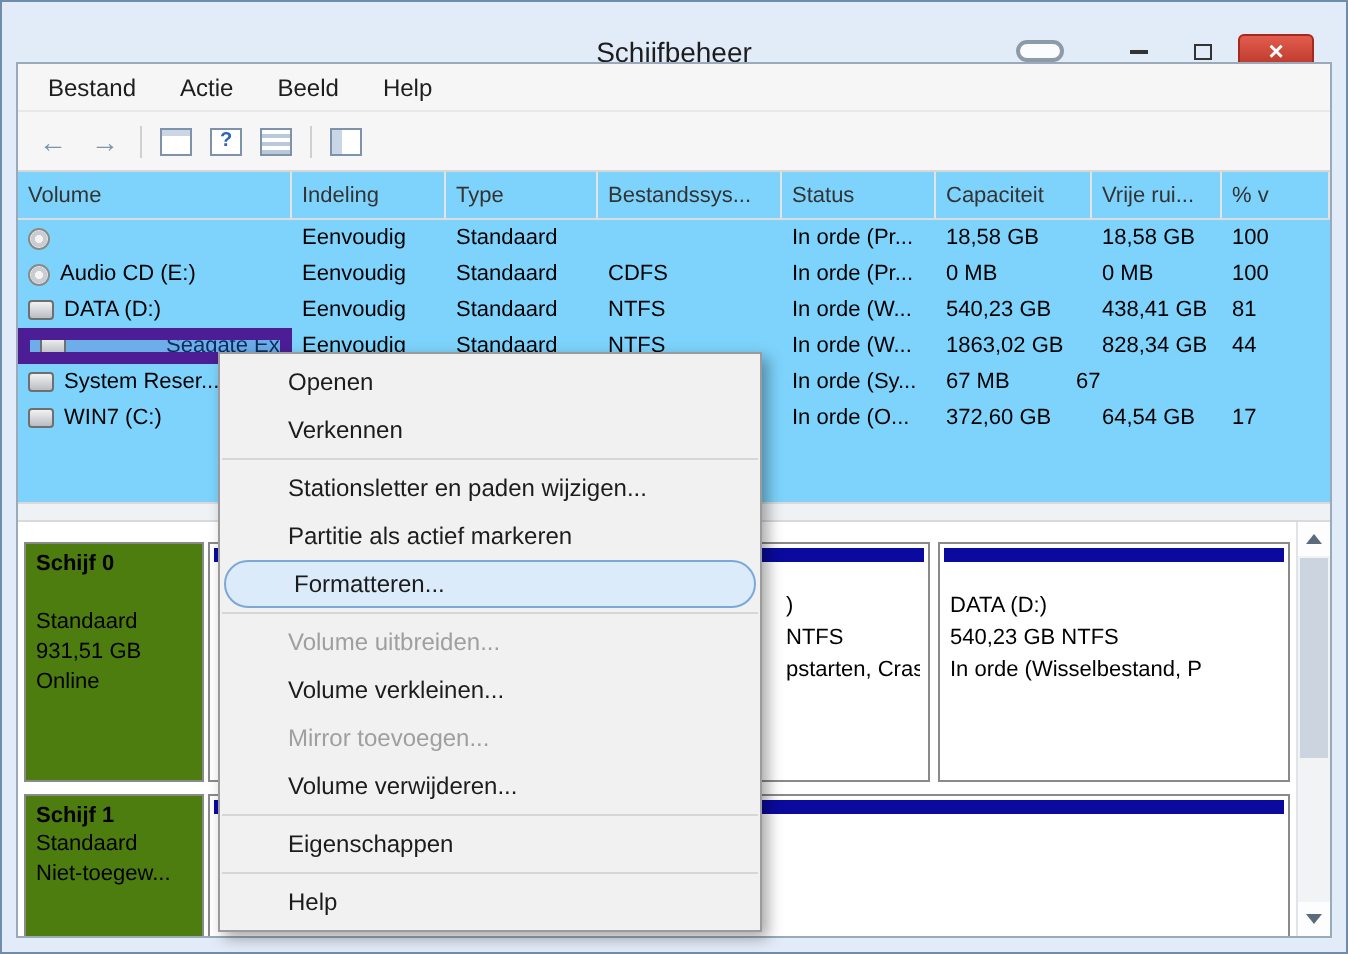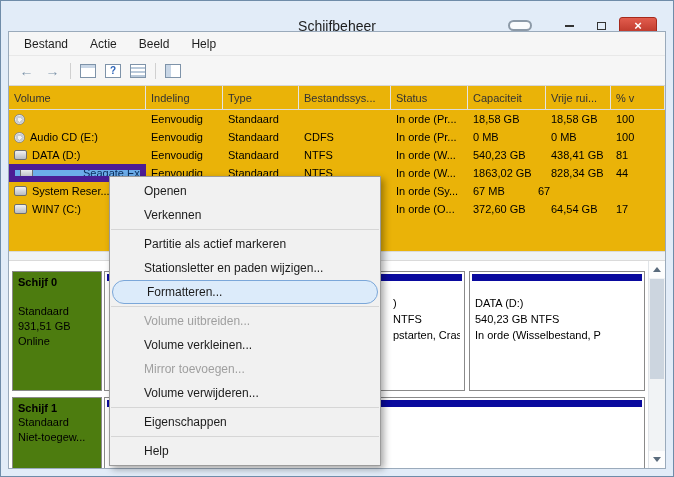--- a/index.html
+++ b/index.html
@@ -28,21 +28,21 @@
   .toolbar{height:30px;border-bottom:1px solid #d7d7d7;background:#f6f6f6;display:flex;align-items:center;
     gap:9px;padding-left:9px;}
   .tb-arrow{font-size:14px;color:#7d94aa;width:17px;text-align:center;}
   .tb-sep{width:1px;height:16px;background:#d0d0d0;}
   .tb-box{width:16px;height:14px;border:1px solid #7e93a9;background:#fff;}
   .icon-table{background:linear-gradient(#c8d6e6 0 3px,#fff 3px);}
   .icon-help{display:flex;align-items:center;justify-content:center;font-size:10px;font-weight:bold;color:#2d64b8;}
   .icon-details{background:repeating-linear-gradient(to bottom,#fff 0 2px,#b9c9da 2px 4px);}
   .icon-console{background:linear-gradient(to right,#c8d6e6 0 5px,#fff 5px);}
   
-  .listview{height:165px;background:#eab308;font-size:11px;color:#000;}
+  .listview{height:165px;background:#7dd3fc;font-size:11px;color:#000;}
   .lv-header{display:flex;height:24px;border-bottom:1px solid #dcdcdc;}
   .hcell{display:flex;align-items:center;padding-left:5px;border-right:1px solid #e4e4e4;color:#333;
     white-space:nowrap;overflow:hidden;}
   .row{display:flex;height:18px;}
   .cell{display:flex;align-items:center;padding-left:5px;height:18px;white-space:nowrap;overflow:hidden;}
   .c-vol{width:137px;}.c-ind{width:77px;}.c-type{width:76px;}.c-fs{width:92px;}
   .c-status{width:77px;}.c-cap{width:78px;}.c-vrij{width:65px;}.c-pct{flex:1;}
   .sel{background:var(--selection-bg,#6cadea);border:6px solid #4c1d95;color:#0b2d5c;gap:45px;}
   .ic{margin-right:5px;flex:none;}
   .ic-cd{width:11px;height:11px;border-radius:50%;border:1px solid #8a8a8a;
@@ -277,22 +277,22 @@
           </div>
       </div>
 
     </div>
   </div>
 
   <div class="ctx">
     <div class="mi">Openen</div>
     <div class="mi">Verkennen</div>
     <div class="msep"></div>
+    <div class="mi">Stationsletter en paden wijzigen...</div>
     <div class="mi">Partitie als actief markeren</div>
-    <div class="mi">Stationsletter en paden wijzigen...</div>
     <div class="mi hl">Formatteren...</div>
     <div class="msep"></div>
     <div class="mi dis">Volume uitbreiden...</div>
     <div class="mi">Volume verkleinen...</div>
     <div class="mi dis">Mirror toevoegen...</div>
     <div class="mi">Volume verwijderen...</div>
     <div class="msep"></div>
     <div class="mi">Eigenschappen</div>
     <div class="msep"></div>
     <div class="mi">Help</div>

